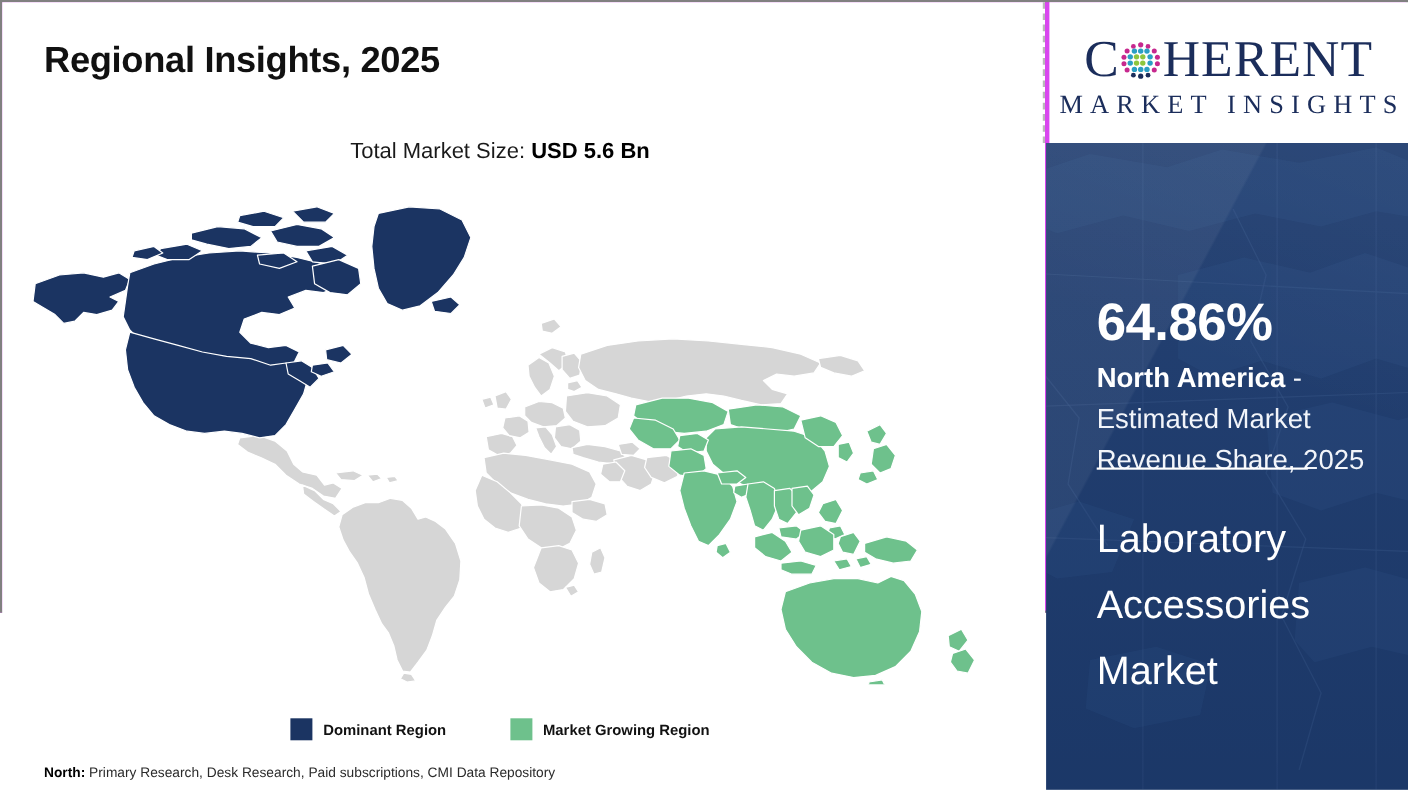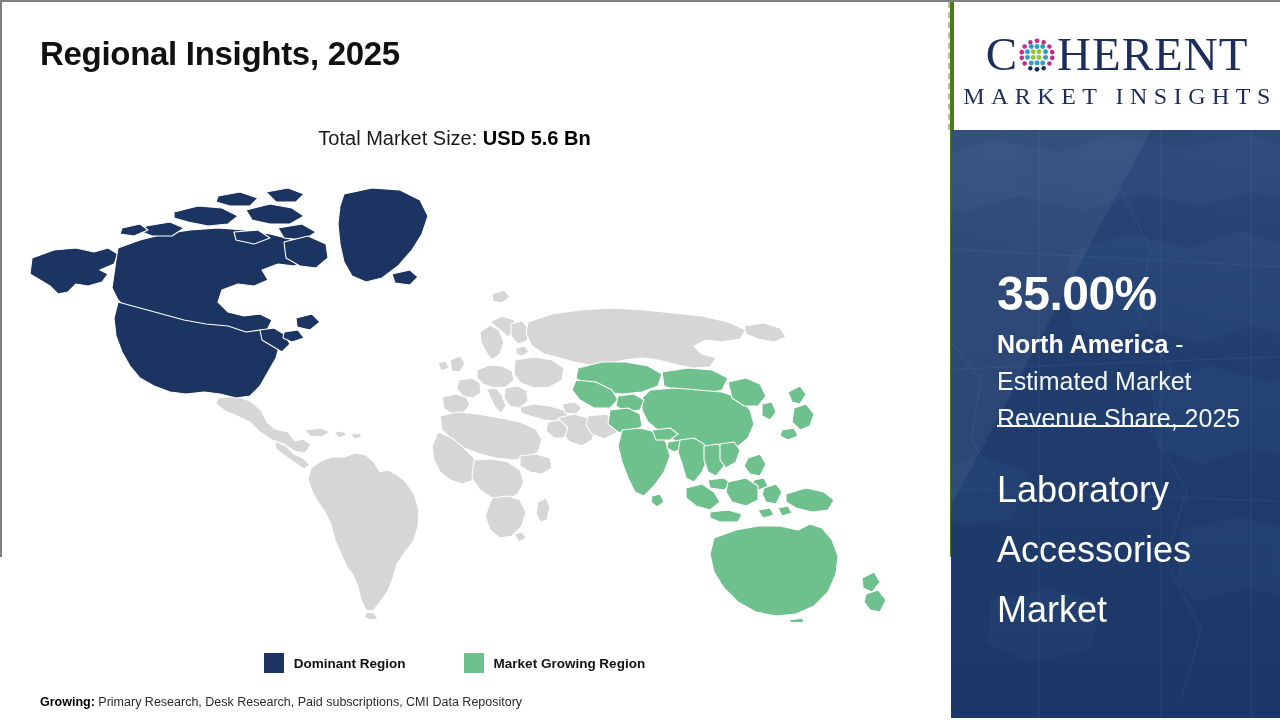--- a/index.html
+++ b/index.html
@@ -4,21 +4,21 @@
 <style>
   * { margin:0; padding:0; box-sizing:border-box; }
   html,body {
     width:1280px; height:720px; overflow:hidden;
     background:#ffffff;
     font-family:"Liberation Sans", sans-serif;
   }
   .page {
     position:relative;
     width:1280px; height:557px;
-    background:#4d7c0f;
+    background:#d946ef;
     border:2px solid #808080;
   }
 
   
   .left-pane {
     position:absolute; left:0; top:0;
     width:948px; height:716px;
     background:#ffffff;
   }
   .page-title {
@@ -309,21 +309,21 @@
         <span class="legend-swatch" style="background:#1b3462"></span>
         <span class="legend-label">Dominant Region</span>
       </div>
       <div class="legend-item">
         <span class="legend-swatch" style="background:#6ec18c"></span>
         <span class="legend-label">Market Growing Region</span>
       </div>
     </div>
 
     <div class="source">
-      <b>Growing:</b>
+      <b>North:</b>
       <span>Primary Research, Desk Research, Paid subscriptions, CMI Data Repository</span>
     </div>
   </div>
 
   <div class="divider-dashed"></div>
 
   <div class="logo-area">
     <div class="logo-row">
       <span class="logo-c">C</span>
       <svg class="logo-globe" viewBox="0 0 40 40">
@@ -385,21 +385,21 @@
         </g>
         <g stroke="#5f84ba" stroke-width="1.2" fill="none" opacity="0.5">
           <path d="M170 60 L200 120 L186 180 L220 240 L200 300 L236 360 L214 430 L250 500 L230 570"></path>
           <path d="M-10 200 L30 250 L20 310 L56 366"></path>
         </g>
       </svg>
     </div>
     <div class="navy-sheen"></div>
 
     <div class="navy-inner">
-      <div class="stat-pct">35.00%</div>
+      <div class="stat-pct">64.86%</div>
       <div class="stat-desc">
         <b>North America</b><span> - Estimated Market Revenue Share, 2025</span>
       </div>
       <div class="stat-rule"></div>
       <div class="market-name">Laboratory Accessories Market</div>
     </div>
   </div>
 
 </div>
 

